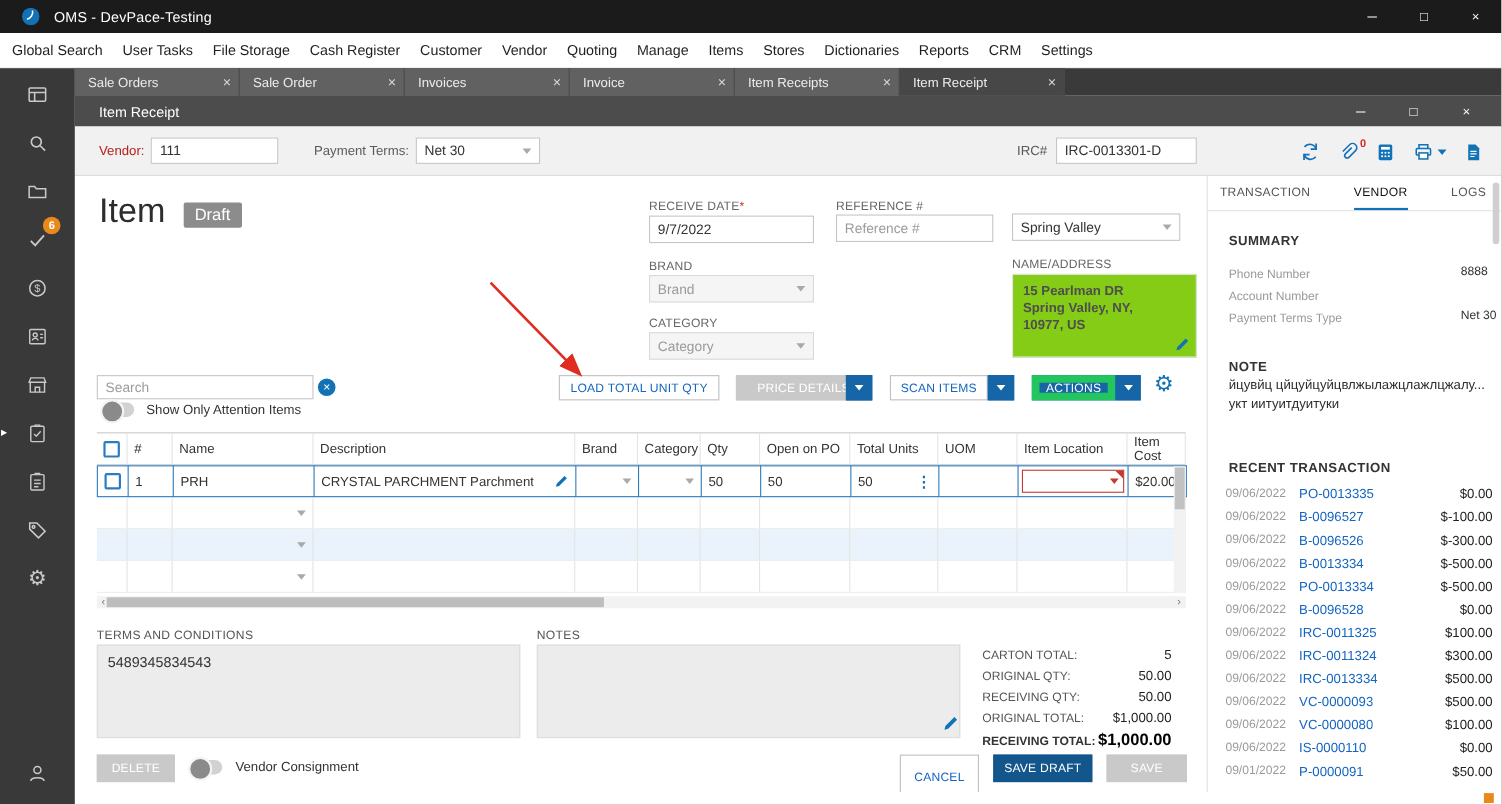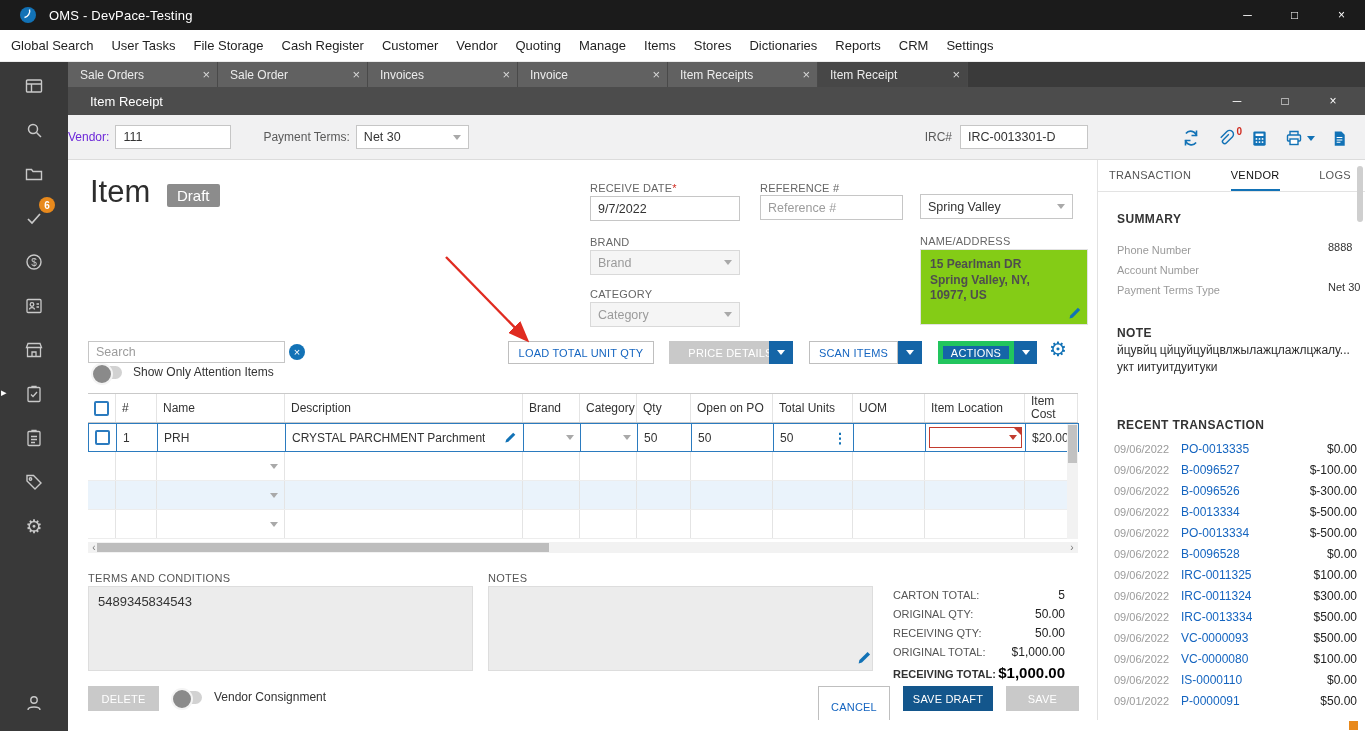--- a/index.html
+++ b/index.html
@@ -34,21 +34,21 @@
   .tab-close{margin-left:4px;font-size:13px;color:#d8d8d8;line-height:1;}
 
   
   .wtitlebar{position:absolute;top:87px;left:68px;right:0;height:28px;background:#4c4c4c;color:#fff;display:flex;align-items:center;}
   .wtitle{margin-left:22px;font-size:13px;}
   .wwin-controls{margin-left:auto;display:flex;margin-right:8px;}
   .wwin-btn{width:48px;height:28px;display:flex;align-items:center;justify-content:center;font-size:12px;color:#fff;}
 
   
   .headerstrip{position:absolute;top:115px;left:68px;right:0;height:45px;background:#f1f1f2;border-bottom:1px solid #dcdcdc;display:flex;align-items:center;}
-  .vendor-label{color:#6d28d9;font-size:12px;}
+  .vendor-label{margin-left:22px;color:#b91c1c;font-size:12px;}
   .pt-label{margin-left:32px;font-size:12px;color:#5a5a5a;}
   .irc-group{position:absolute;right:277px;top:10px;display:flex;align-items:center;}
   .irc-label{font-size:12px;color:#5a5a5a;}
   .hicons{position:absolute;right:16px;top:9px;display:flex;align-items:center;gap:15px;height:28px;}
   .hicon{display:flex;align-items:center;position:relative;}
   .attach-badge{color:#d02b20;font-size:10px;position:absolute;top:-3px;right:-7px;font-weight:bold;}
 
   
   .tfield{border:1px solid #c6c6c6;background:#fff;font-size:12.5px;color:#333;padding:0 7px;font-family:inherit;outline:none;}
   .tfield::placeholder{color:#9c9c9c;}
@@ -70,21 +70,21 @@
   .f-label{position:absolute;font-size:11px;color:#666;letter-spacing:.2px;white-space:nowrap;}
   .req{color:#d02b20;}
   .addr-box{position:absolute;left:852px;top:89px;width:168px;height:76px;background:#84cc16;border:1px solid #e2e2e2;padding:7px 9px;font-size:12px;font-weight:bold;color:#4e4e4e;line-height:1.3;}
   .addr-edit{position:absolute;right:5px;bottom:4px;}
   .search-clear{position:absolute;left:221px;top:184px;width:16px;height:16px;border-radius:50%;background:#1272b6;color:#fff;font-size:11px;display:flex;align-items:center;justify-content:center;line-height:1;}
   .attention-row{position:absolute;left:24px;top:205px;display:flex;align-items:center;gap:11px;}
   .toggle-label{font-size:12px;color:#333;}
   .tbtn{position:absolute;height:23px;display:flex;align-items:center;justify-content:center;font-size:11px;letter-spacing:.2px;white-space:nowrap;}
   .btn-outline{background:#fff;border:1px solid #bfbfbf;color:#1565c0;}
   .btn-disabled{background:#c9c9c9;border:1px solid #c9c9c9;color:#fff;}
-  .btn-primary{background:#1565a7;border:5px solid #22c55e;color:#fff;}
+  .btn-primary{background:#1565a7;border:7px solid #22c55e;color:#fff;}
   .btn-primary-dark{background:#13568c;border:1px solid #13568c;color:#fff;}
   .caret-btn{background:#1565a7;border:1px solid #1565a7;}
   .gear-btn{position:absolute;left:981px;top:179px;font-size:20px;color:#1272b6;line-height:1;}
 
   
   .rtable{position:absolute;left:20px;top:233px;width:990px;}
   .trow{display:grid;grid-template-columns:28px 41px 128px 238px 57px 57px 54px 82px 80px 72px 100px 53px;}
   .tcell{display:flex;align-items:center;padding:0 6px;border-right:1px solid #e4e4e4;font-size:12px;color:#333;overflow:hidden;white-space:nowrap;}
   .tcell.center{justify-content:center;padding:0;}
   .thead{border-top:1px solid #c9c9c9;border-bottom:1px solid #c9c9c9;height:30px;background:#fff;}

